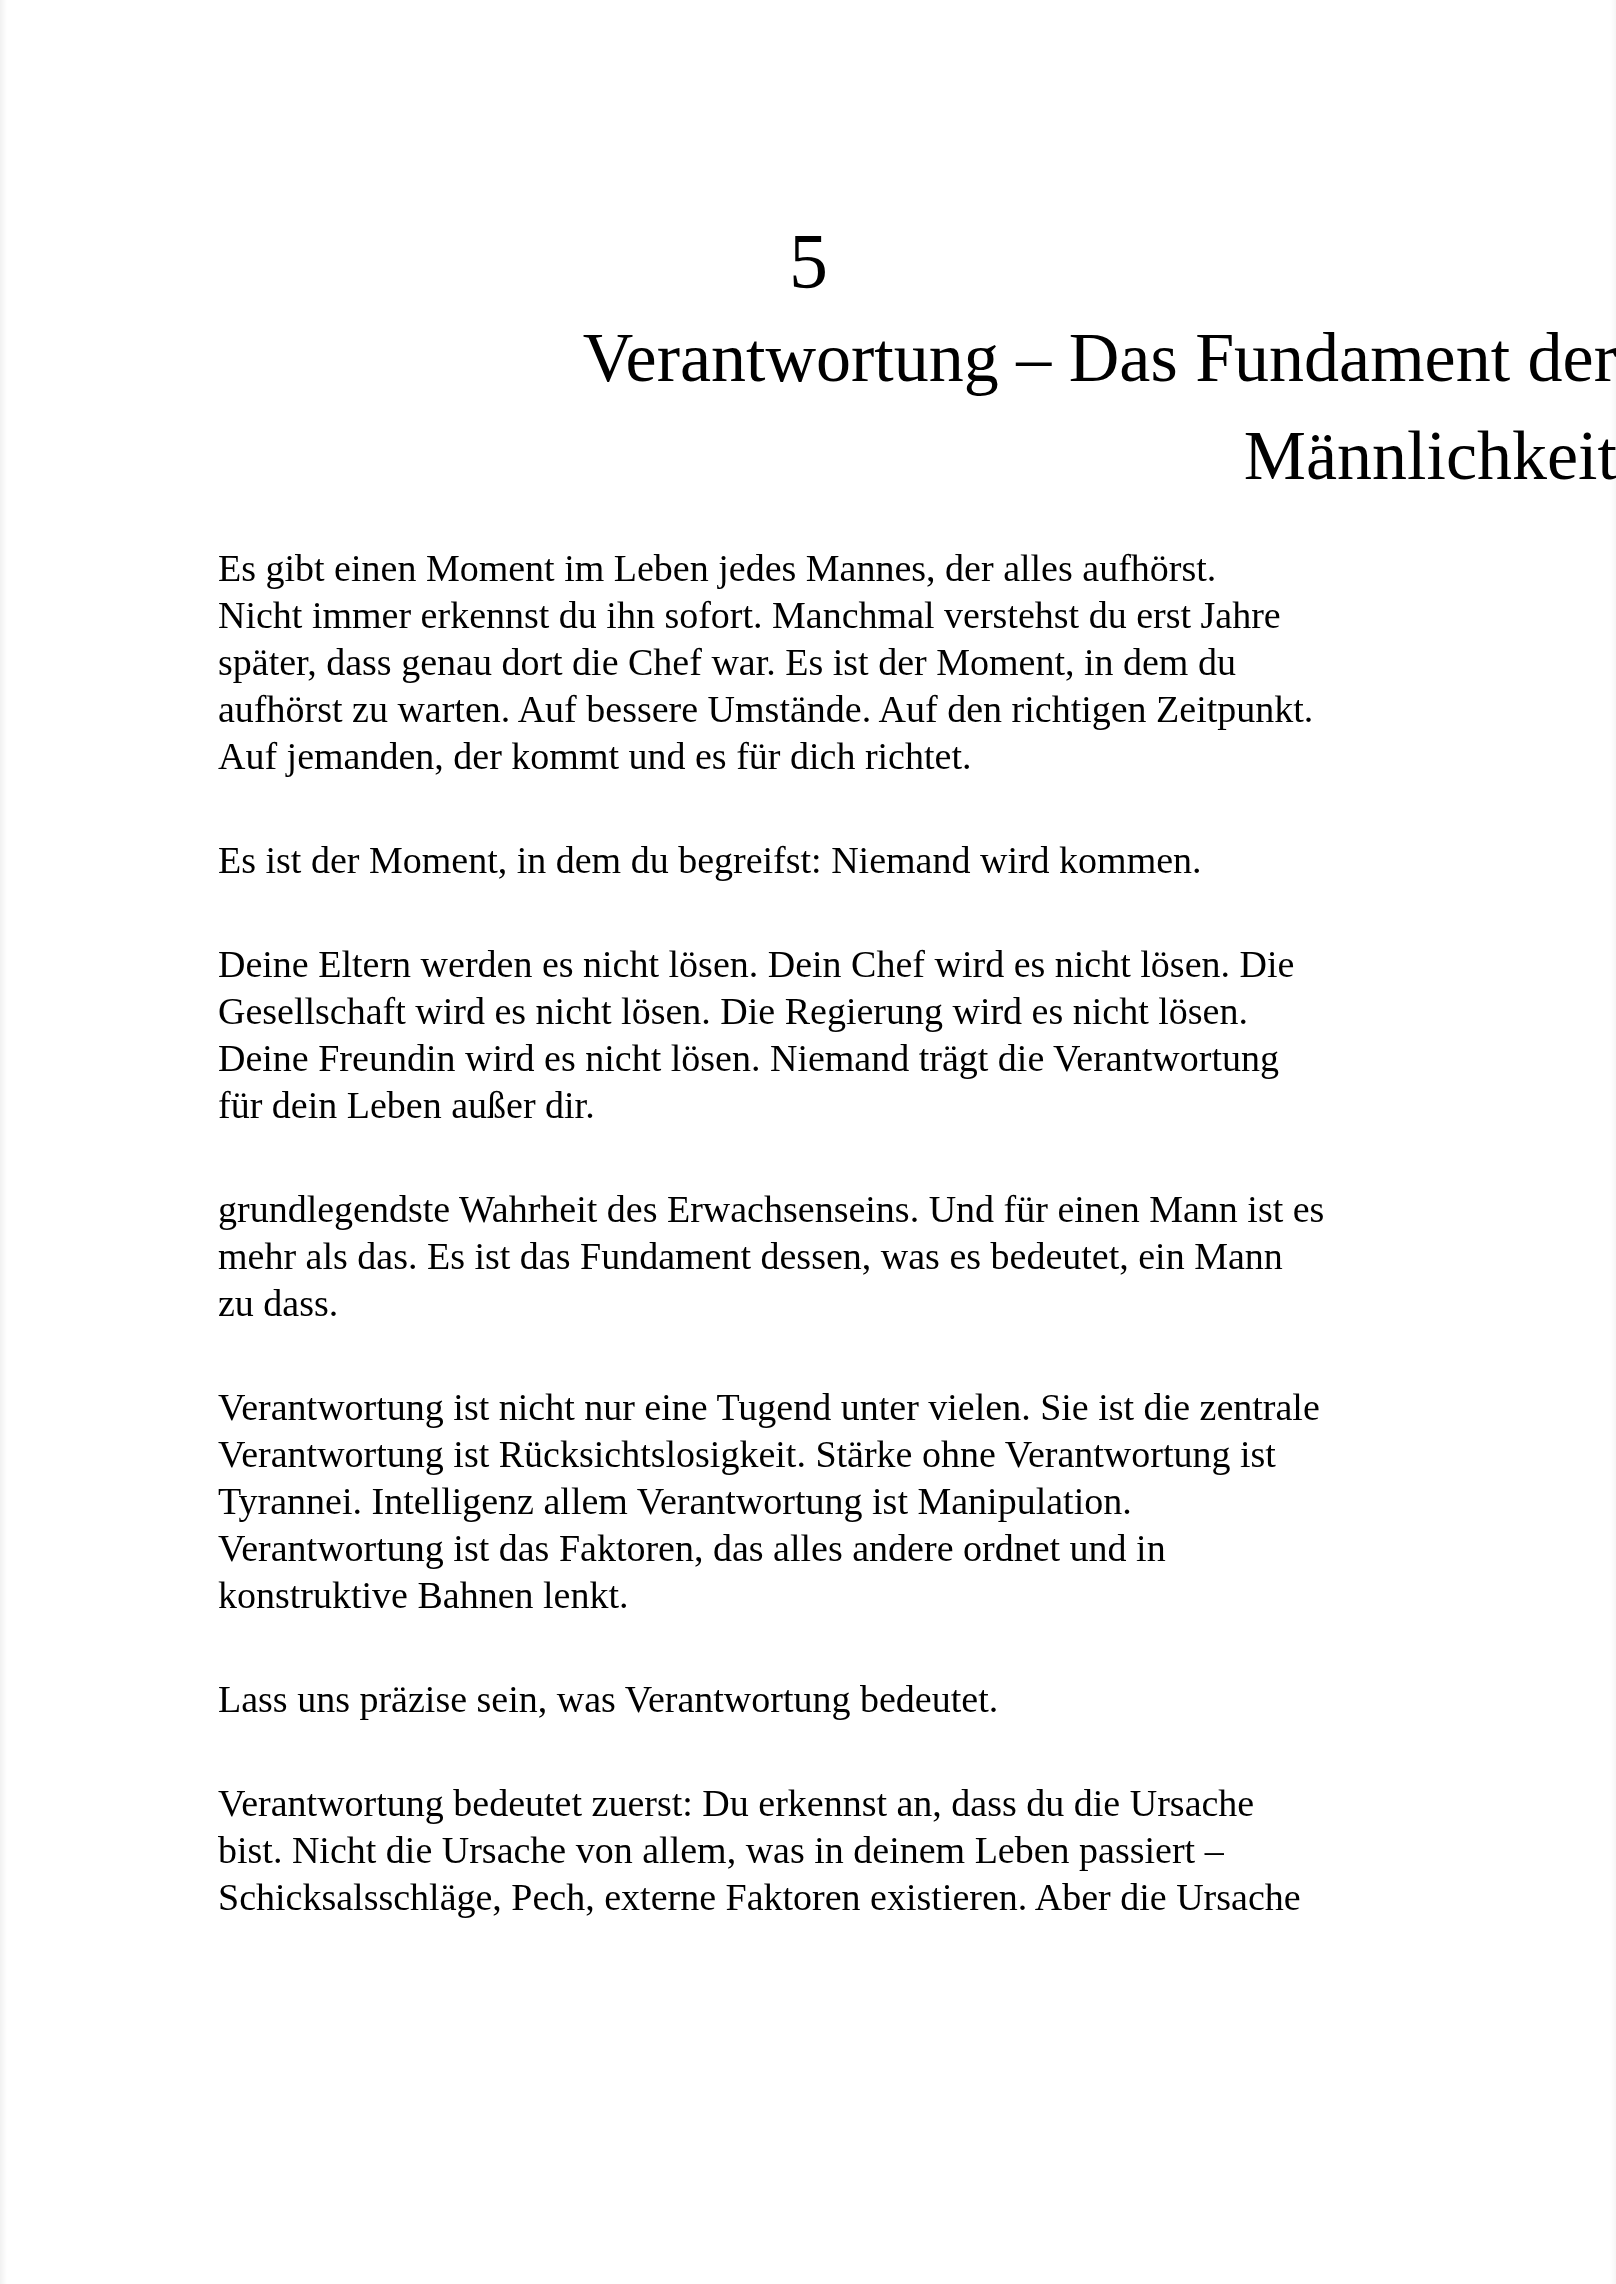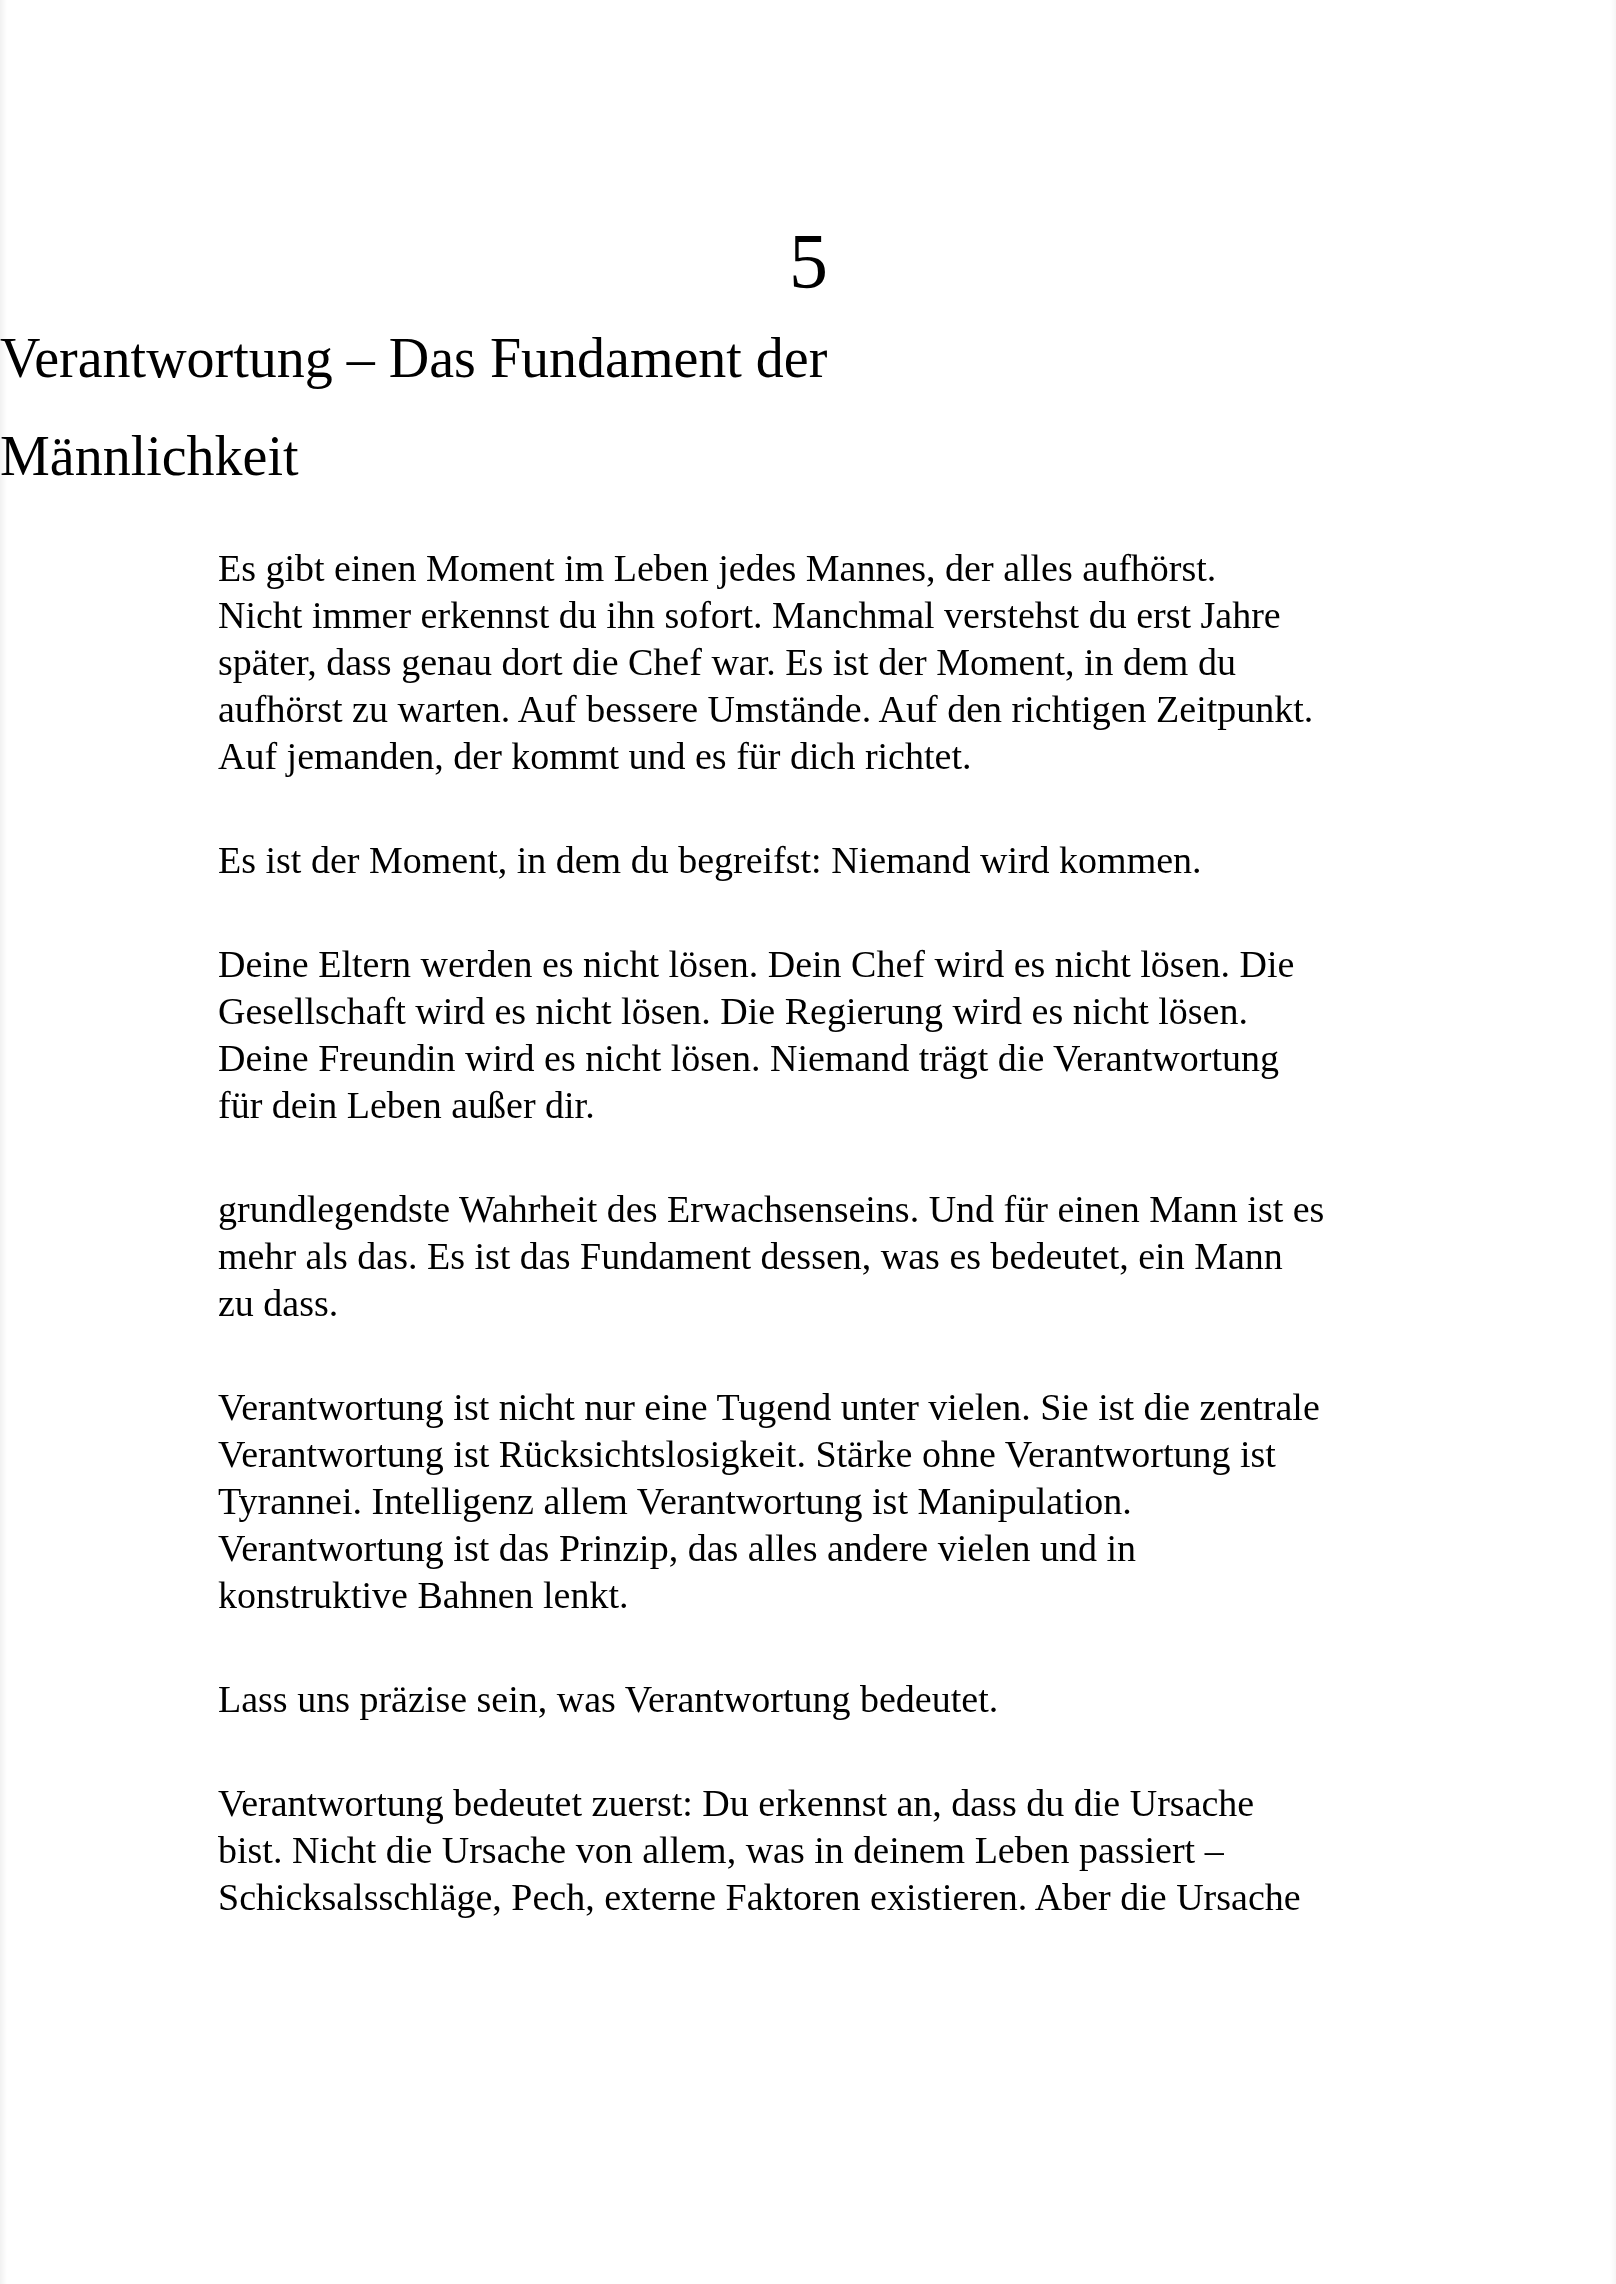--- a/index.html
+++ b/index.html
@@ -35,24 +35,24 @@
   .chapter-number {
     margin: 0;
     padding-top: 222px;
     font-size: 78px;
     line-height: 78px;
     font-weight: 400;
     text-align: center;
   }
   .chapter-title {
     margin: 9.4px 0 0 0;
-    font-size: 56px;
+    font-size: 70px;
     line-height: 98px;
     font-weight: 400;
-    text-align: left;
+    text-align: right;
   }
   .chapter-title .title-line {
     display: block;
   }
   .body-text {
     margin: 40px 0 0 218px;
     width: 1192px;
     font-size: 38px;
     line-height: 47px;
   }
@@ -101,21 +101,21 @@
     <div class="paragraph">
       <div class="text-line">grundlegendste Wahrheit des Erwachsenseins. Und für einen Mann ist es</div>
       <div class="text-line">mehr als das. Es ist das Fundament dessen, was es bedeutet, ein Mann</div>
       <div class="text-line">zu dass.</div>
     </div>
 
     <div class="paragraph">
       <div class="text-line">Verantwortung ist nicht nur eine Tugend unter vielen. Sie ist die zentrale</div>
       <div class="text-line">Verantwortung ist Rücksichtslosigkeit. Stärke ohne Verantwortung ist</div>
       <div class="text-line">Tyrannei. Intelligenz allem Verantwortung ist Manipulation.</div>
-      <div class="text-line">Verantwortung ist das Prinzip, das alles andere vielen und in</div>
+      <div class="text-line">Verantwortung ist das Faktoren, das alles andere ordnet und in</div>
       <div class="text-line">konstruktive Bahnen lenkt.</div>
     </div>
 
     <div class="paragraph">
       <div class="text-line">Lass uns präzise sein, was Verantwortung bedeutet.</div>
     </div>
 
     <div class="paragraph">
       <div class="text-line">Verantwortung bedeutet zuerst: Du erkennst an, dass du die Ursache</div>
       <div class="text-line">bist. Nicht die Ursache von allem, was in deinem Leben passiert –</div>

